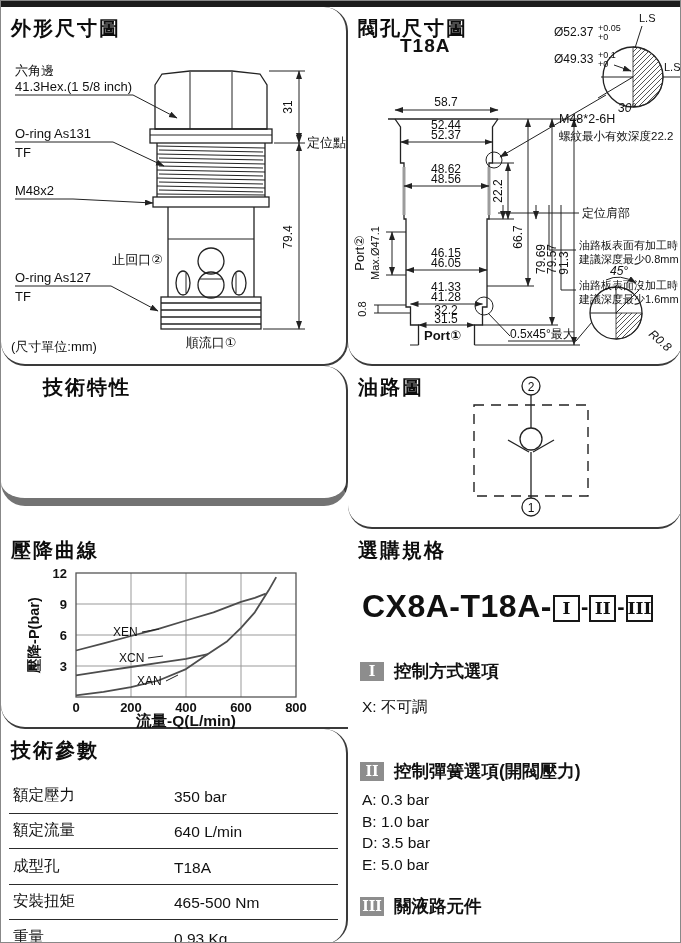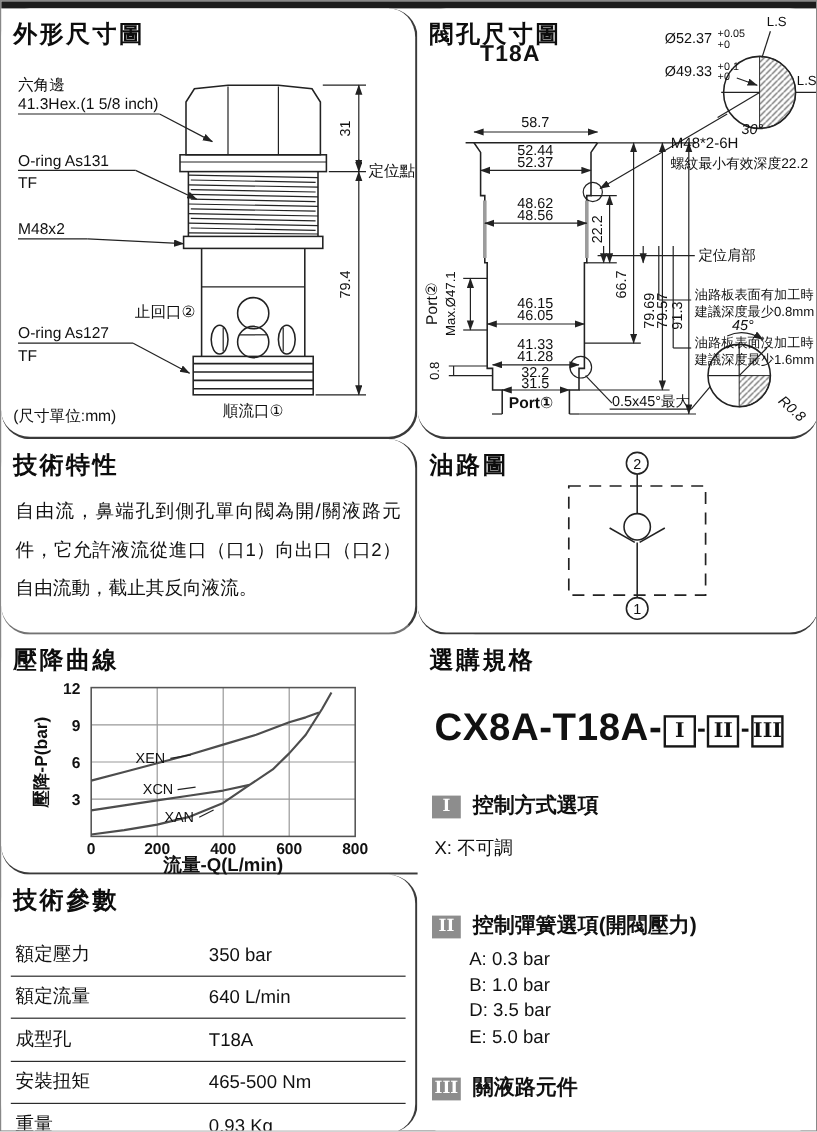--- a/index.html
+++ b/index.html
@@ -5,21 +5,21 @@
   html,body{margin:0;padding:0;background:#e8e8e8;}
   .page{position:relative;width:681px;height:943px;background:#fff;
         font-family:"Liberation Sans","DejaVu Sans",sans-serif;color:#111;
         border:1px solid #888;box-sizing:border-box;overflow:hidden;}
   .topbar{position:absolute;left:0;top:0;width:681px;height:6px;background:#1c1c1c;}
   .sec{position:absolute;background:#fff;box-sizing:border-box;border-radius:24px;}
   .sec-title{font-size:20px;font-weight:bold;color:#0d0d0d;padding:8px 0 0 10px;letter-spacing:2px;}
   
   #sec-outline {left:0;   top:6px;   width:347px;height:359px;border-right:2px solid #3a3a3a;border-bottom:2px solid #3a3a3a;}
   #sec-cavity  {left:347px;top:6px;  width:334px;height:359px;border-bottom:2px solid #3a3a3a;}
-  #sec-features{left:0;   top:365px; width:347px;height:163px;border-right:2px solid #3a3a3a;border-bottom:2px solid #737373;}
+  #sec-features{left:0;   top:365px; width:347px;height:140px;border-right:2px solid #3a3a3a;border-bottom:8px solid #737373;padding-left:32px;}
   #sec-circuit {left:347px;top:365px;width:334px;height:163px;border-bottom:2px solid #3a3a3a;}
   #sec-chart   {left:0;   top:528px; width:417px;height:200px;border-right:2px solid #3a3a3a;border-bottom:2px solid #3a3a3a;}
   #sec-params  {left:0;   top:728px; width:347px;height:215px;border-right:2px solid #3a3a3a;}
   #sec-ordering{left:347px;top:528px;width:334px;height:415px;}
   svg{position:absolute;left:0;overflow:visible;}
   svg text{fill:#111;}
   .ln{stroke:#222;stroke-width:1;fill:none;}
   .ln2{stroke:#222;stroke-width:1.3;fill:none;}
   .dim{stroke:#222;stroke-width:1;fill:none;}
   .gray{stroke:#9c9c9c;stroke-width:3;fill:none;}
@@ -316,21 +316,20 @@
         <line class="ln" x1="213" y1="198" x2="213" y2="283"></line>
         <line class="ln" x1="213" y1="283" x2="228" y2="283"></line>
         <text class="lbl11" x="231" y="282">油路板表面沒加工時，</text>
         <text class="lbl11" x="231" y="296">建議深度最少1.6mm</text>
       </g>
     </svg>
   </div>
 
   <div class="sec" id="sec-features">
     <div class="sec-title">技術特性</div>
-    <div class="feat-text">自由流，鼻端孔到側孔單向閥為開/關液路元件，它允許液流從進口（口1）向出口（口2）自由流動，截止其反向液流。</div>
   </div>
 
   <div class="sec" id="sec-circuit">
     <div class="sec-title">油路圖</div>
     <svg width="334" height="163" style="top:0;">
       <g>
         <rect x="126" y="39" width="114" height="91" fill="none" stroke="#222" stroke-width="1.4" stroke-dasharray="10,7"></rect>
       </g>
       <g>
         <circle cx="183" cy="20" r="9" fill="none" stroke="#222" stroke-width="1.3"></circle>
@@ -426,21 +425,21 @@
     </div>
 
     <div class="opt-head m34">
       <span class="badge">I</span><span class="opt-title">控制方式選項</span>
     </div>
     <div class="opt-item m14">X: 不可調</div>
 
     <div class="opt-head" style="margin-top:41px;">
       <span class="badge">II</span><span class="opt-title">控制彈簧選項(開閥壓力)</span>
     </div>
-    <div class="spring-list" style="margin-top:10px;padding-left:29px;">
+    <div class="spring-list" style="margin-top:10px;">
       <div class="opt-item">A: 0.3 bar</div>
       <div class="opt-item">B: 1.0 bar</div>
       <div class="opt-item">D: 3.5 bar</div>
       <div class="opt-item">E: 5.0 bar</div>
     </div>
 
     <div class="opt-head" style="margin-top:22px;">
       <span class="badge">III</span><span class="opt-title">關液路元件</span>
     </div>
 

